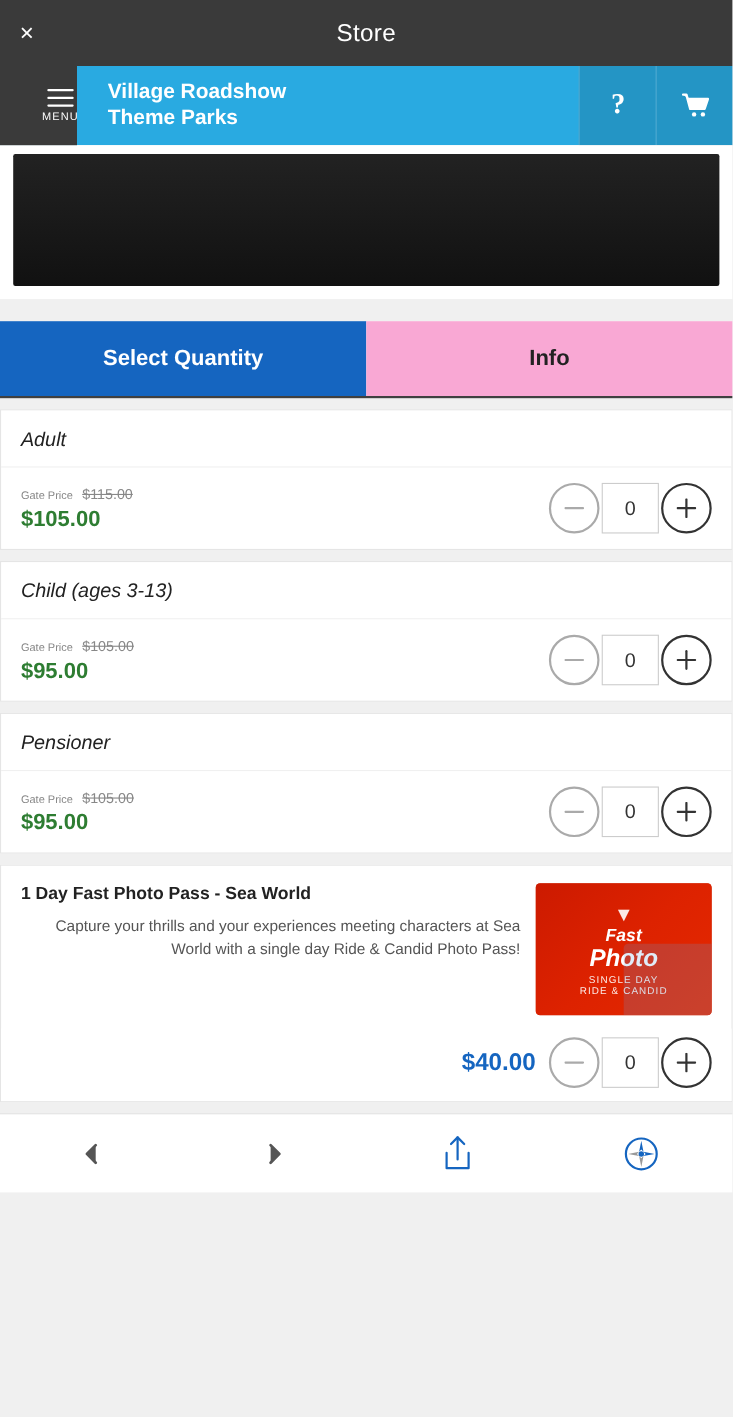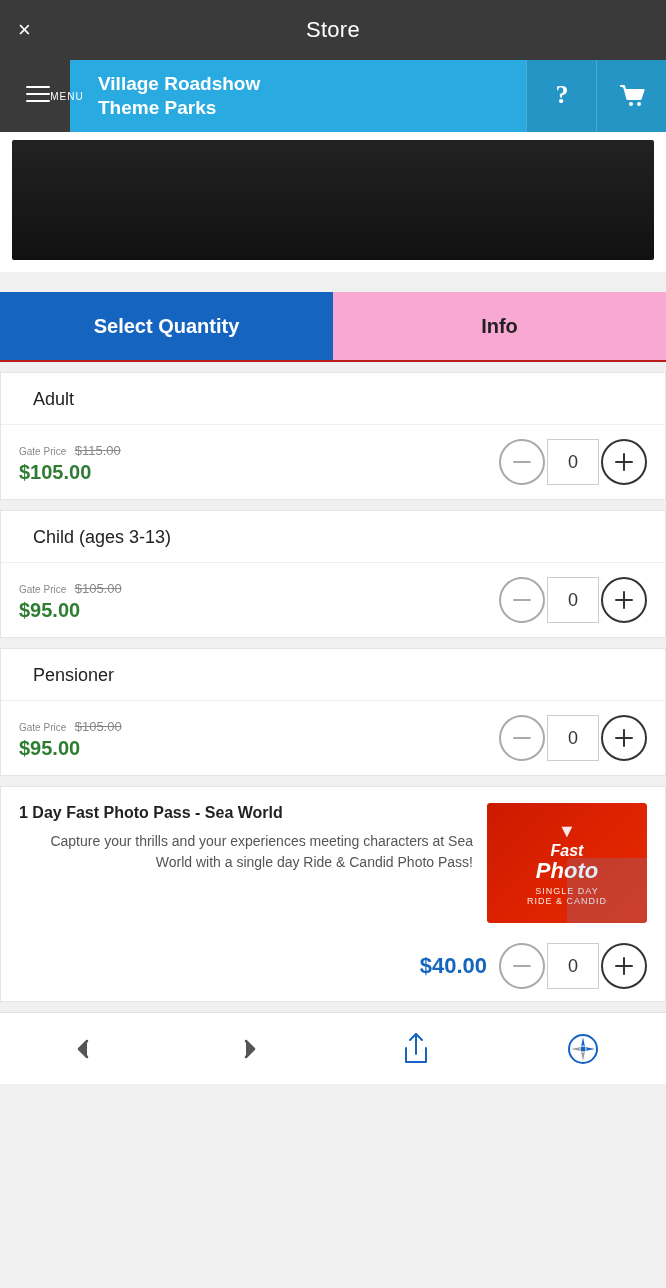--- a/index.html
+++ b/index.html
@@ -38,21 +38,21 @@
 
     
     .nav-bar {
       background: #29aae1;
       display: flex;
       align-items: center;
       height: 72px;
     }
     .nav-menu {
       display: flex;
-      flex-direction: row;
+      flex-direction: column;
       align-items: center;
       justify-content: center;
       width: 70px;
       height: 72px;
       background: #3a3a3a;
       cursor: pointer;
       flex-shrink: 0;
       padding-left: 40px;
     }
     .nav-menu-lines {
@@ -108,21 +108,21 @@
       width: 100%;
       height: 120px;
       background: linear-gradient(to bottom, #222 0%, #111 100%);
       border-radius: 2px;
     }
 
     
     .tabs-container {
       background: #fff;
       display: flex;
-      border-bottom: 2px solid #b91c1c;
+      border-bottom: 2px solid #404040;
       margin: 10px 0 0 0;
     }
     .tab {
       flex: 1;
       height: 68px;
       display: flex;
       align-items: center;
       justify-content: center;
       font-size: 20px;
       font-weight: 600;
@@ -137,25 +137,26 @@
       color: #222;
     }
 
     
     .ticket-section {
       background: #fff;
       margin: 10px 0 0 0;
       border: 1px solid #e5e5e5;
     }
     .ticket-label {
-      padding: 16px 32px 14px;
+      padding: 16px 18px 14px;
       font-size: 18px;
       font-weight: 400;
       color: #222;
       border-bottom: 1px solid #f0f0f0;
+      font-style: italic;
     }
     .ticket-price-row {
       display: flex;
       align-items: center;
       padding: 14px 18px;
     }
     .ticket-price-info {
       flex: 1;
     }
     .gate-price-label {

